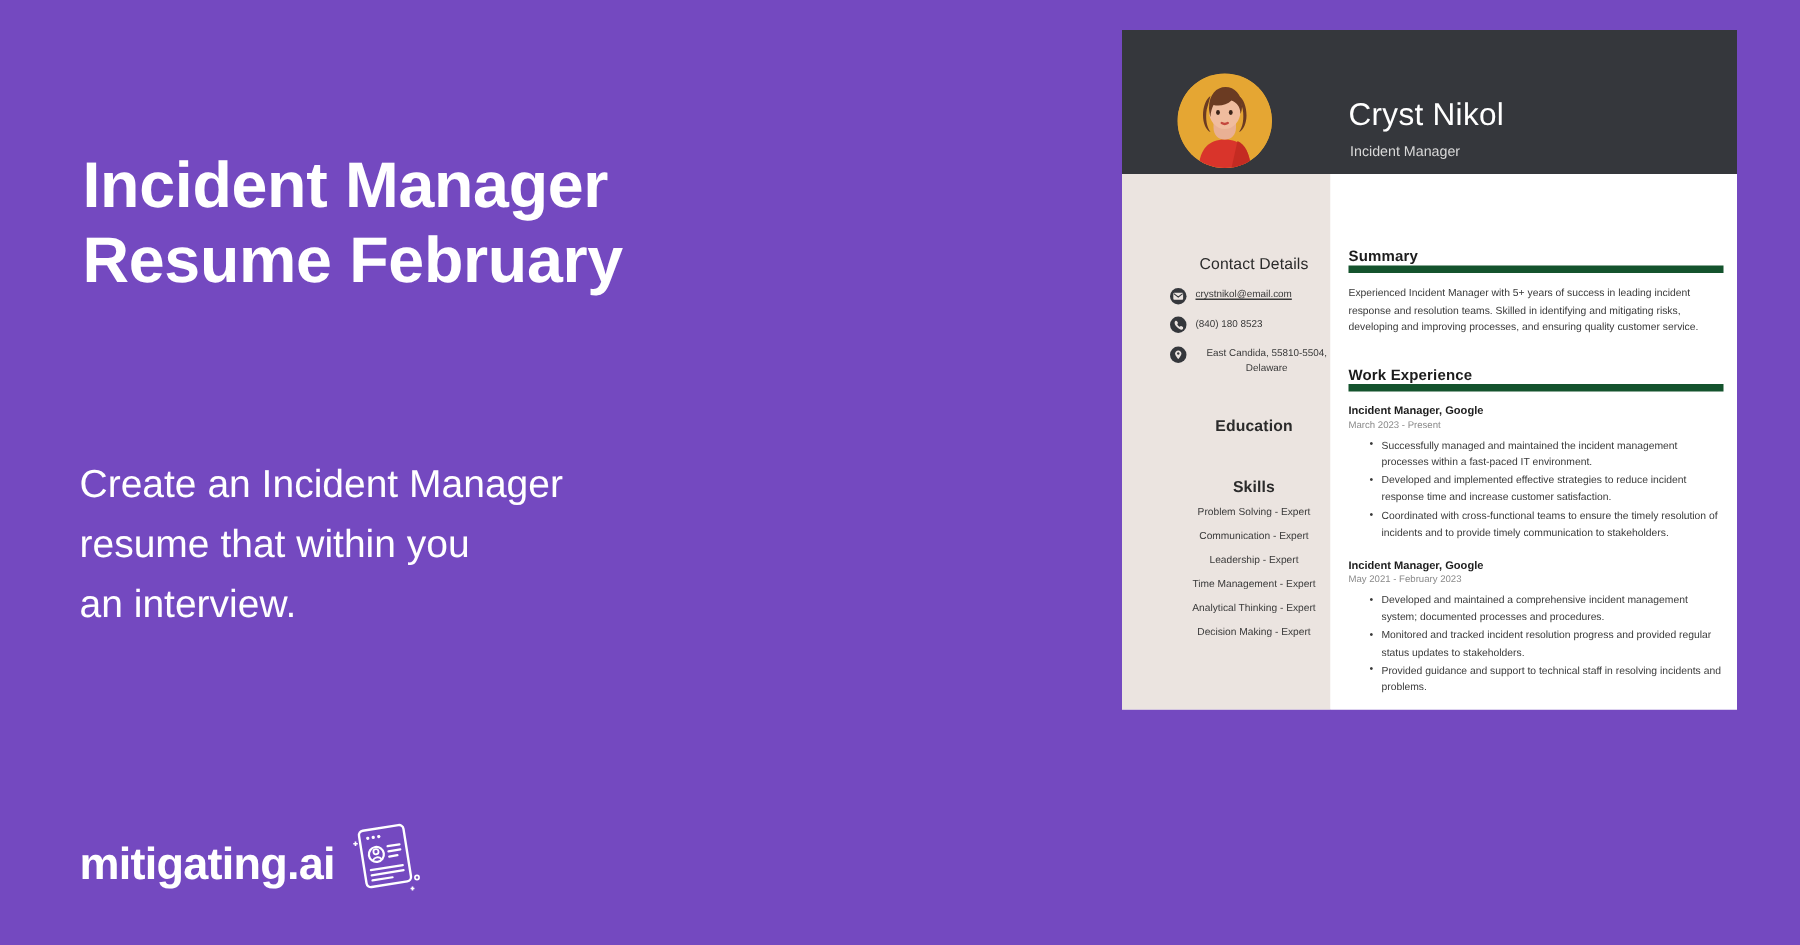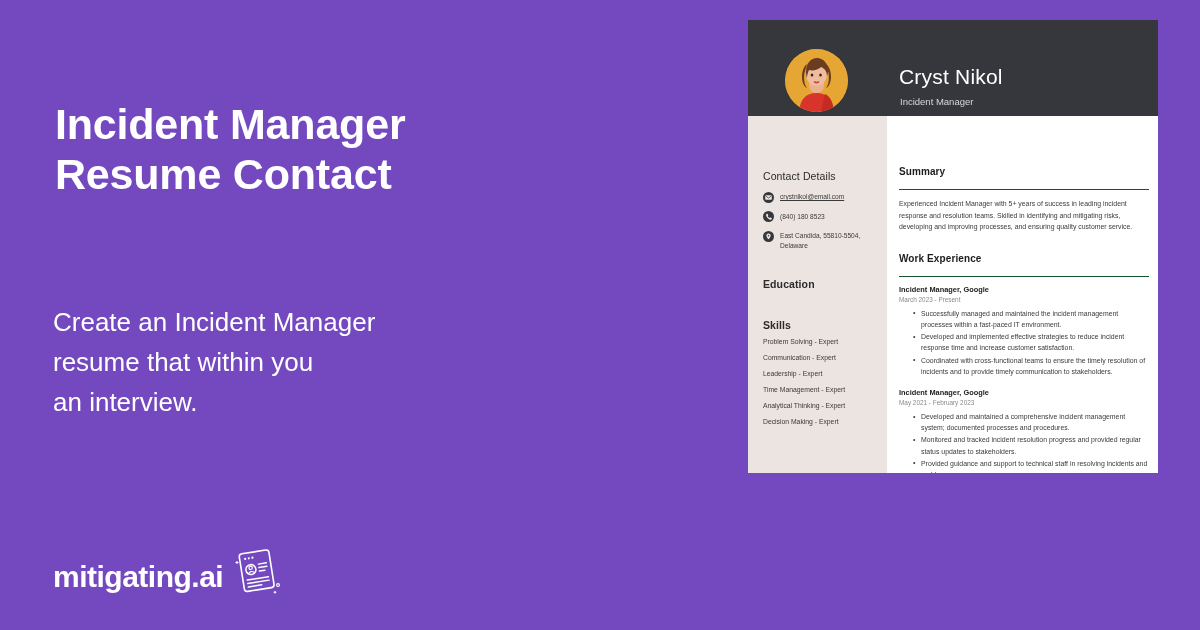--- a/index.html
+++ b/index.html
@@ -82,21 +82,21 @@
     width:139px; height:487px;
     background:#EBE4E0;
   }
   .main {
     position:absolute; left:139px; top:96px;
     width:271px; height:487px;
     background:#ffffff;
   }
 
   
-  .sb-inner { position:absolute; left:15px; top:54px; width:112px; }
+  .sb-inner { position:absolute; left:32px; top:54px; width:112px;text-align:center; }
 
   .sb-h {
     font-size:10.5px; color:#2B2B2B; font-weight:400; margin-bottom:9px; letter-spacing:0.1px;
   }
   .sb-h.tight { margin-bottom:7px;font-weight:bold; }
 
   .contact-row { display:flex; align-items:flex-start; margin-bottom:8px; }
   .ci {
     width:11px; height:11px; border-radius:50%;
     background:#35373C; flex:0 0 11px; margin-right:6px; margin-top:0.5px;
@@ -120,21 +120,21 @@
 
   .skills-gap { height:22px; }
   .edu-gap { height:20px; }
   .skill { font-size:6.8px; color:#3A3A3A; margin-bottom:9px; }
 
   
   .mn-inner { position:absolute; left:12px; top:50px; width:250px; }
 
   .mn-h {
     font-size:10px; color:#1C1C1C; font-weight:bold; letter-spacing:0.1px;
-    padding-bottom:12px; border-bottom:1px solid #14532d; margin-bottom:8px;
+    padding-bottom:0; border-bottom:5px solid #14532d; margin-bottom:8px;
   }
   .mn-p { font-size:6.9px; color:#3A3A3A; line-height:11.6px; }
 
   .sec-gap { height:20px; }
 
   .job-title { font-size:7.4px; color:#1C1C1C; font-weight:bold; line-height:10px; }
   .job-date { font-size:6.4px; color:#8A8A8A; line-height:10px; margin-bottom:3px; }
   .job-list { list-style:none; margin:0 0 0 14px; padding:0; }
   .job-list li {
     position:relative; font-size:6.9px; color:#3A3A3A; line-height:11.2px;
@@ -146,21 +146,21 @@
   .job-gap { height:10px; }
   .ref-p { font-size:6.9px; color:#3A3A3A; line-height:11px; }
 </style>
 </head>
 <body>
 
 <div class="promo">
 
   <div class="promo-title">
     <span class="line">Incident Manager</span>
-    <span class="line">Resume Contact</span>
+    <span class="line">Resume February</span>
   </div>
 
   <div class="promo-sub">
     <span class="line">Create an Incident Manager</span>
     <span class="line">resume that within you</span>
     <span class="line">an interview.</span>
   </div>
 
   <div class="logo">
     <span class="logo-text">mitigating.ai</span>

